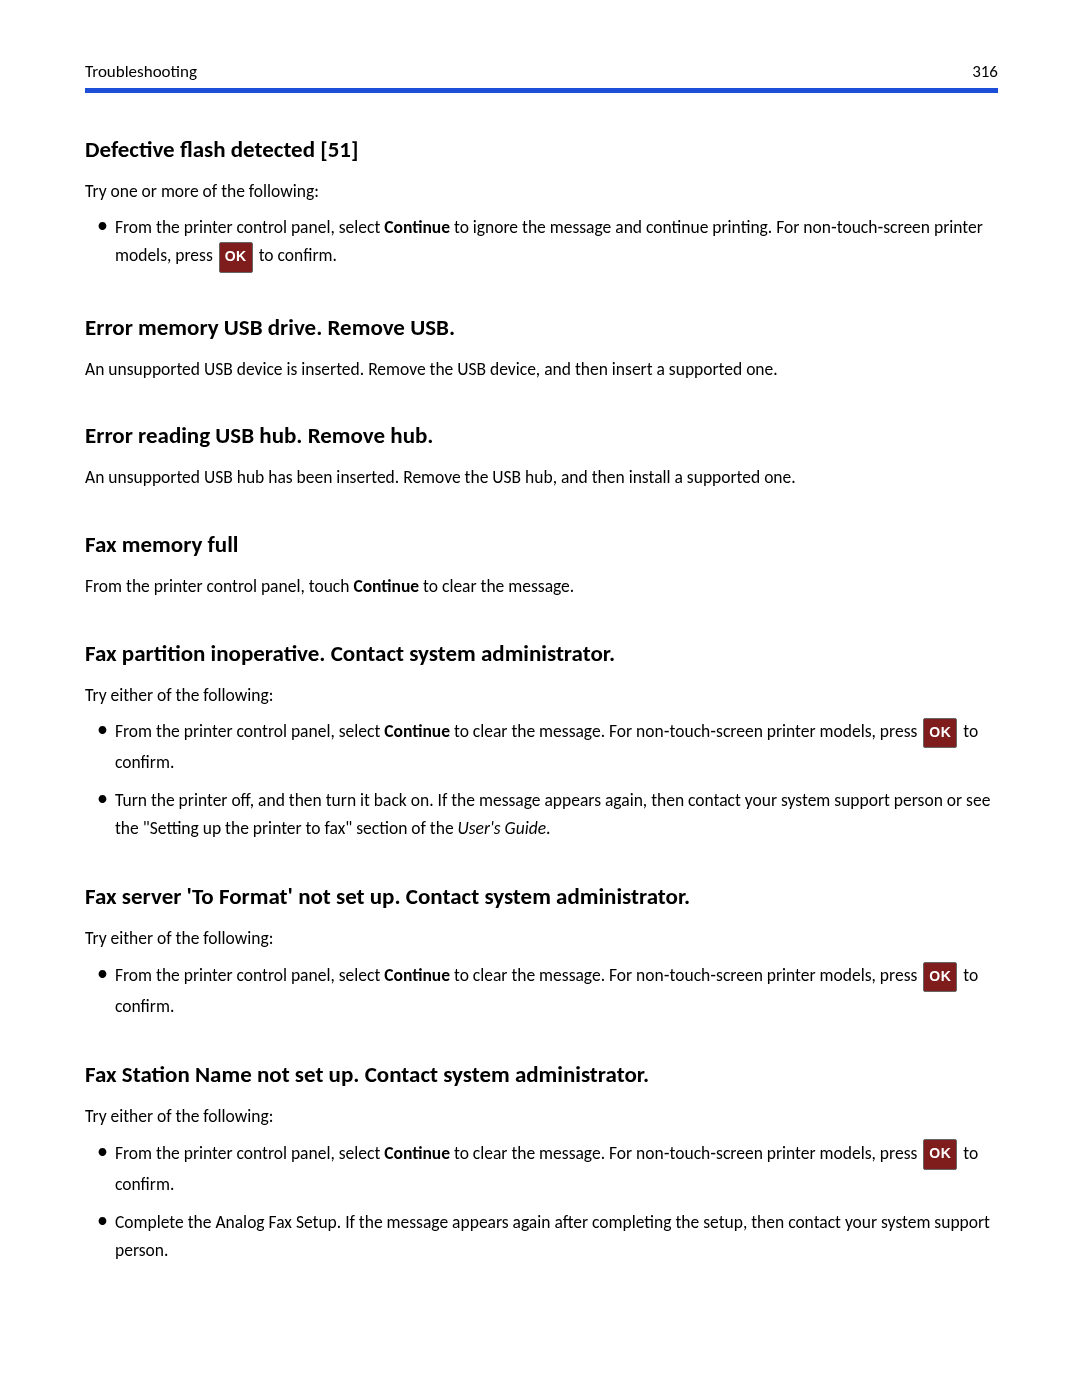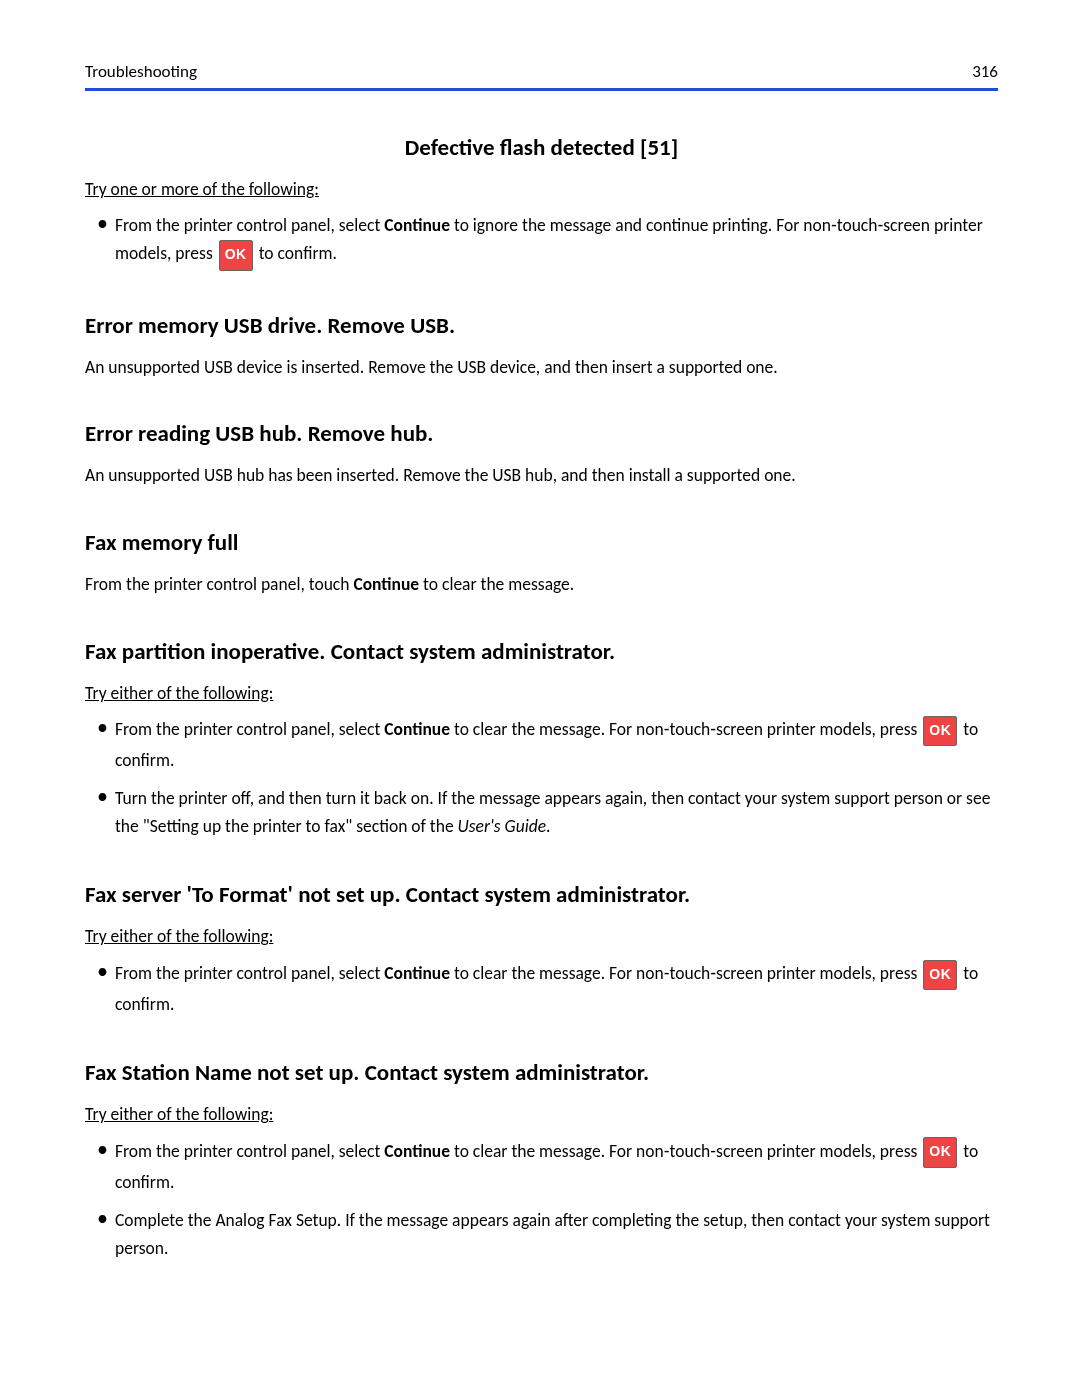--- a/index.html
+++ b/index.html
@@ -13,34 +13,33 @@
       color: #000;
       width: 1080px;
       height: 1397px;
       padding: 60px 82px 80px 85px;
       font-size: 17.5px;
       line-height: 1.4;
     }
     .header {
       display: flex;
       justify-content: space-between;
-      border-bottom: 3px solid #1d4ed8;
+      border-bottom: 5px solid #1d4ed8;
       padding-bottom: 4px;
       margin-bottom: 40px;
       font-size: 17px;
     }
     h2 {
       font-size: 23px;
       font-weight: bold;
       margin-top: 38px;
       margin-bottom: 14px;
     }
     h2:first-of-type {
       margin-top: 10px;
-      text-align: center;
     }
     p {
       margin-bottom: 10px;
     }
     ul {
       list-style: none;
       padding-left: 30px;
     }
     li {
       position: relative;
@@ -57,35 +56,34 @@
     }
     .bold {
       font-weight: bold;
     }
     .italic {
       font-style: italic;
       margin-top: 32px;
     }
     .ok-button {
       display: inline-block;
-      background: #ef4444;
+      background: #7f1d1d;
       color: #fff;
       font-weight: bold;
       font-size: 14px;
       padding: 2px 5px 4px 5px;
       border: 1px solid #666;
       border-radius: 2px;
       vertical-align: middle;
       margin: 0 2px;
       font-family: Arial, sans-serif;
       letter-spacing: 0.5px;
     }
     .intro {
       margin-bottom: 10px;
-      text-decoration: underline;
     }
   </style>
 </head>
 <body>
 
 <div class="header">
   <span>Troubleshooting</span>
   <span>316</span>
 </div>
 

